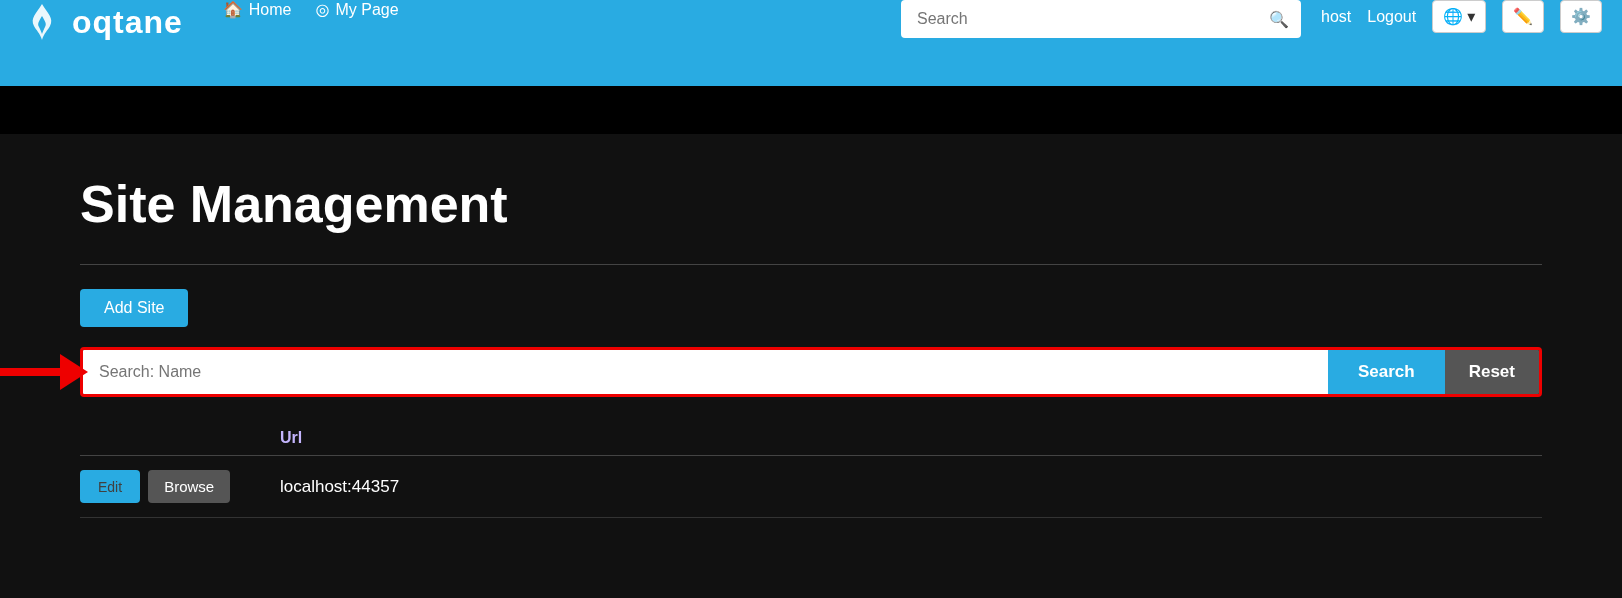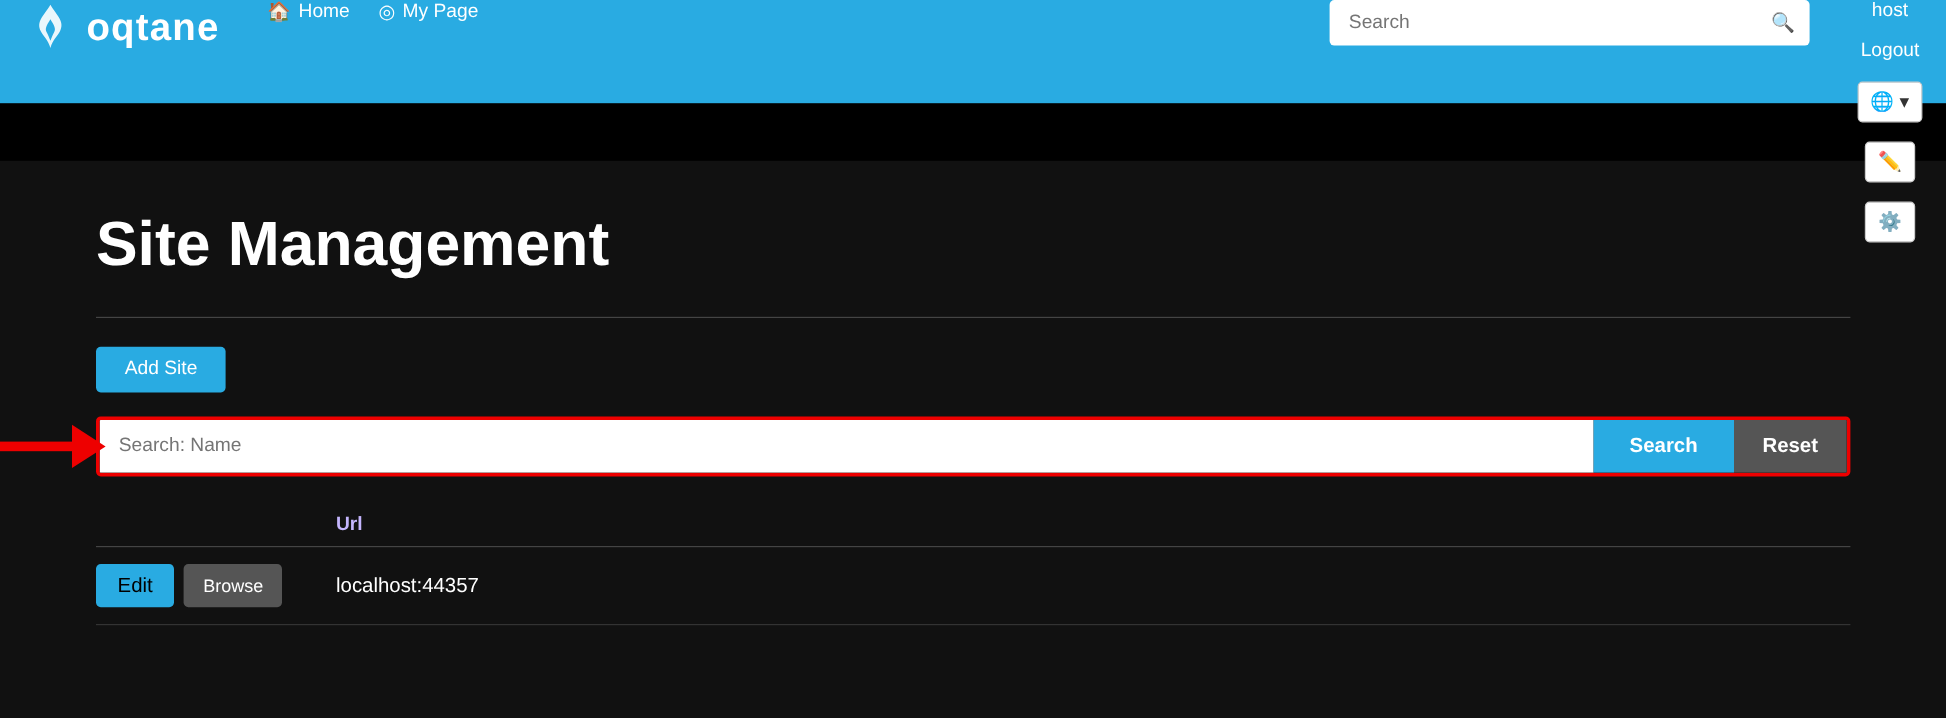--- a/index.html
+++ b/index.html
@@ -71,22 +71,20 @@
       top: 50%;
       transform: translateY(-50%);
       color: #666;
       font-size: 16px;
       cursor: pointer;
     }
     .nav-right {
       display: flex;
       align-items: center;
       gap: 16px;
-      margin-left: 20px;
-      flex-direction: column;
     }
     .nav-right .username {
       color: #fff;
       font-size: 16px;
     }
     .nav-right .logout-link {
       color: #fff;
       font-size: 16px;
       cursor: pointer;
       text-decoration: none;
@@ -218,25 +216,25 @@
       padding: 14px 0;
       border-bottom: 1px solid #333;
     }
     .action-btns {
       display: flex;
       gap: 8px;
       width: 200px;
     }
     .edit-btn {
       background: #29abe2;
-      color: #000000;
+      color: #404040;
       border: none;
       border-radius: 4px;
       padding: 8px 18px;
-      font-size: 17px;
+      font-size: 14px;
       cursor: pointer;
     }
     .browse-btn {
       background: #555;
       color: #fff;
       border: none;
       border-radius: 4px;
       padding: 8px 16px;
       font-size: 15px;
       cursor: pointer;

